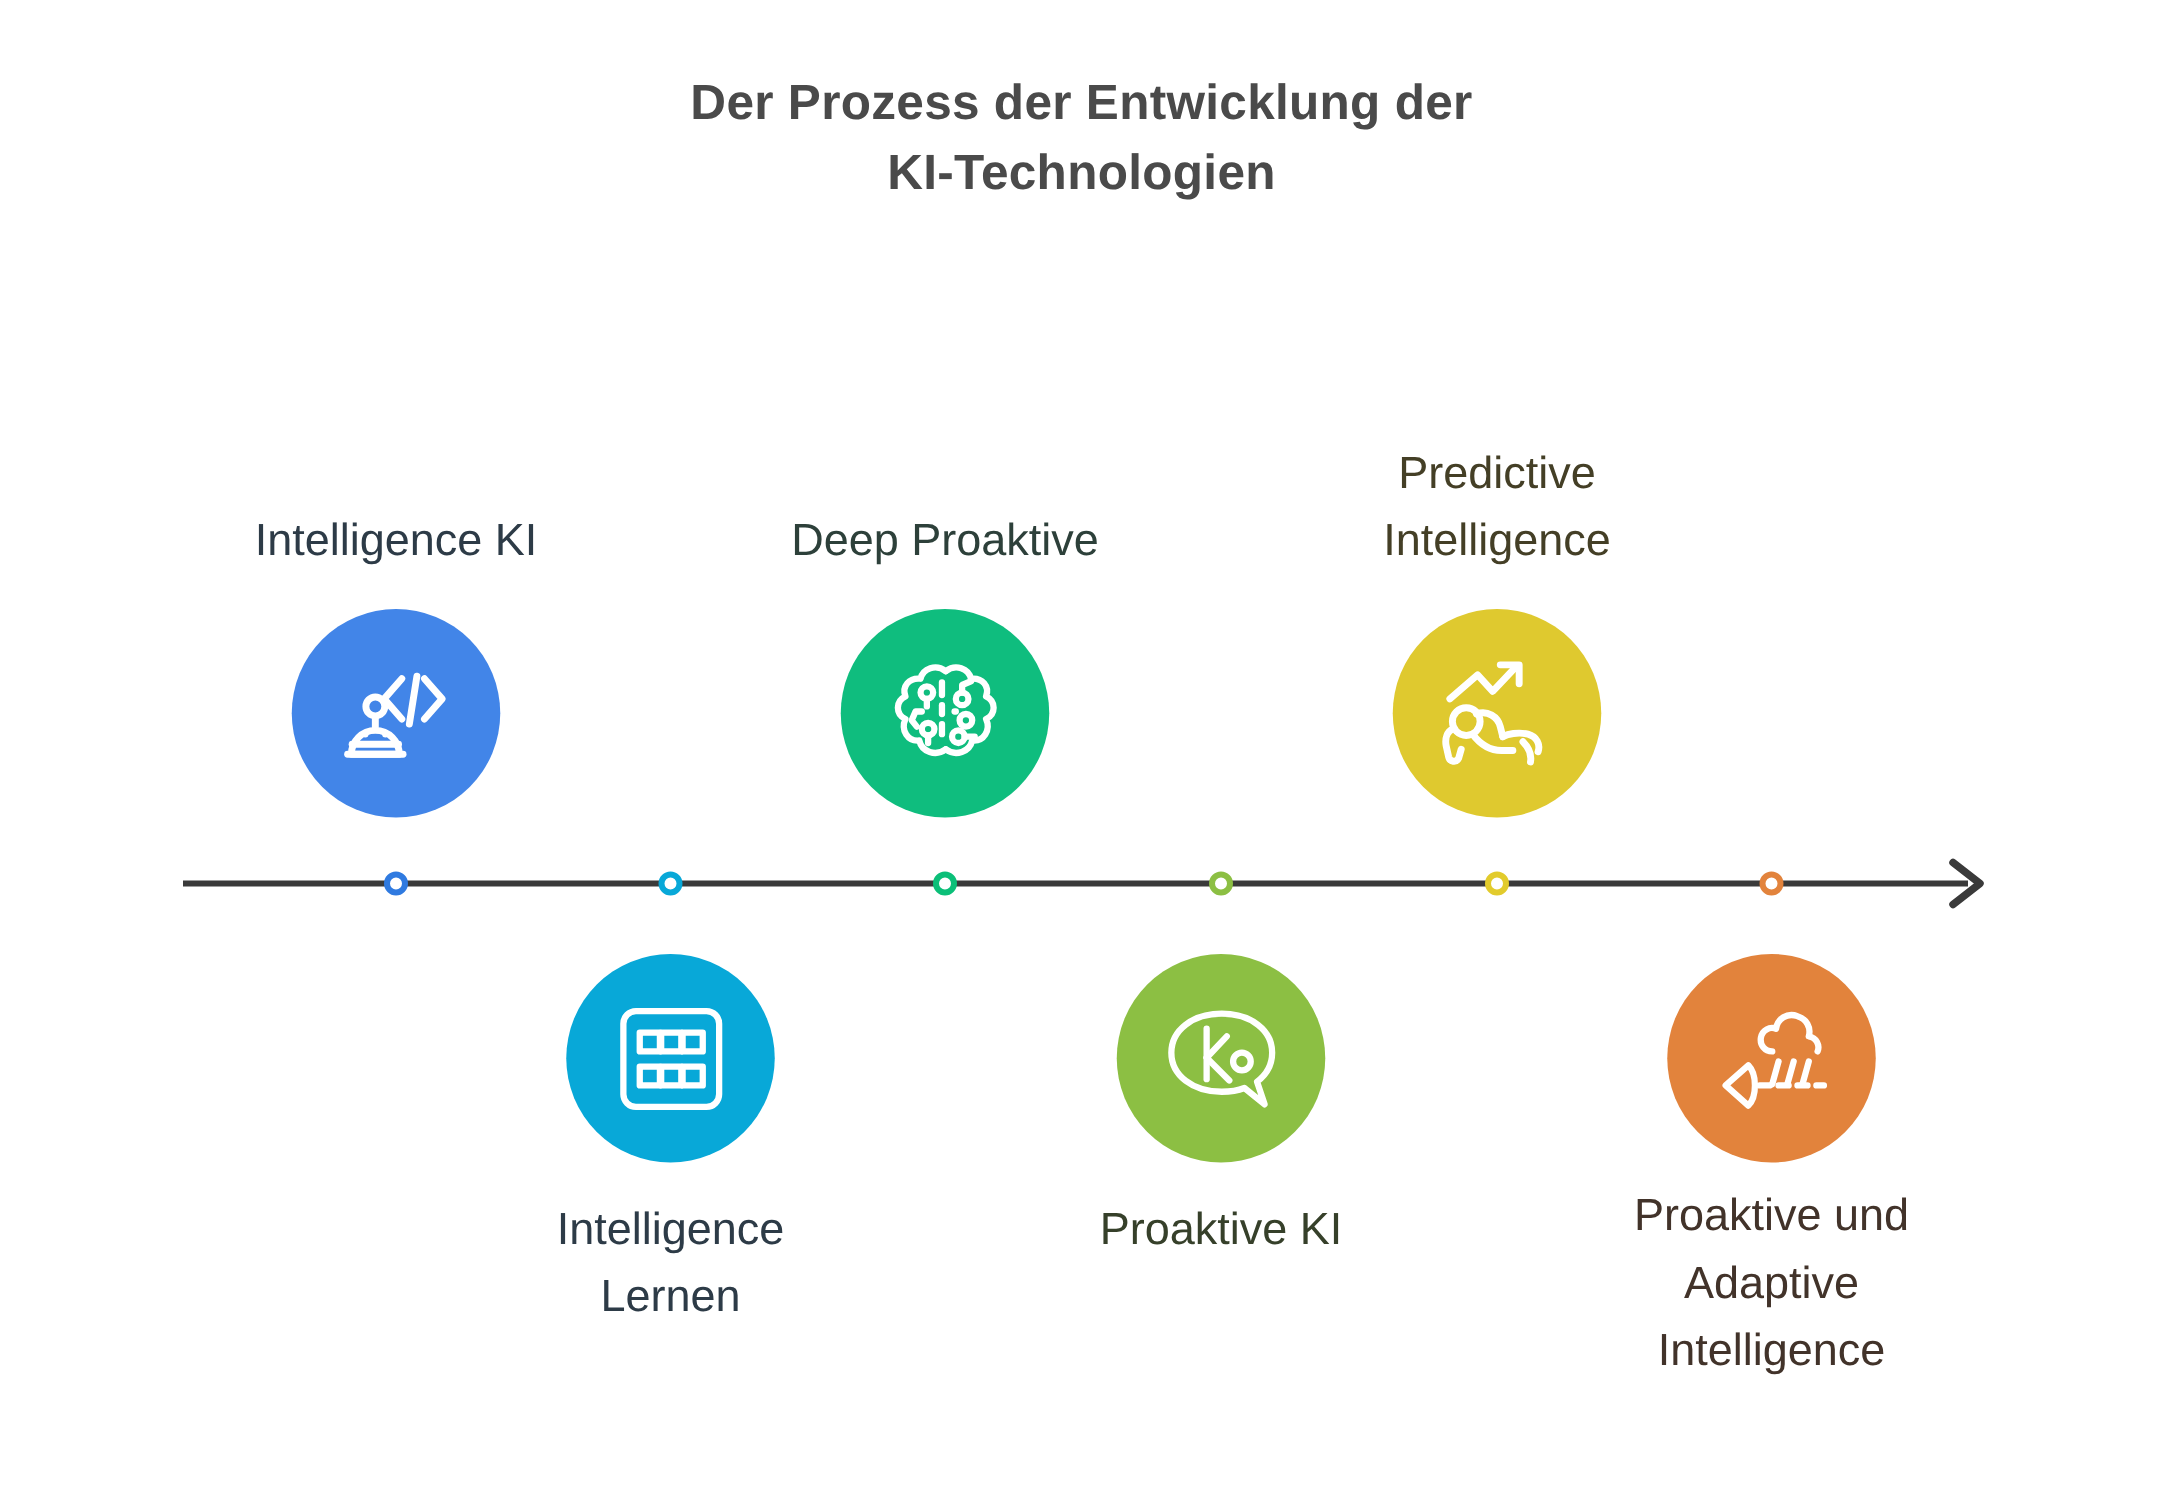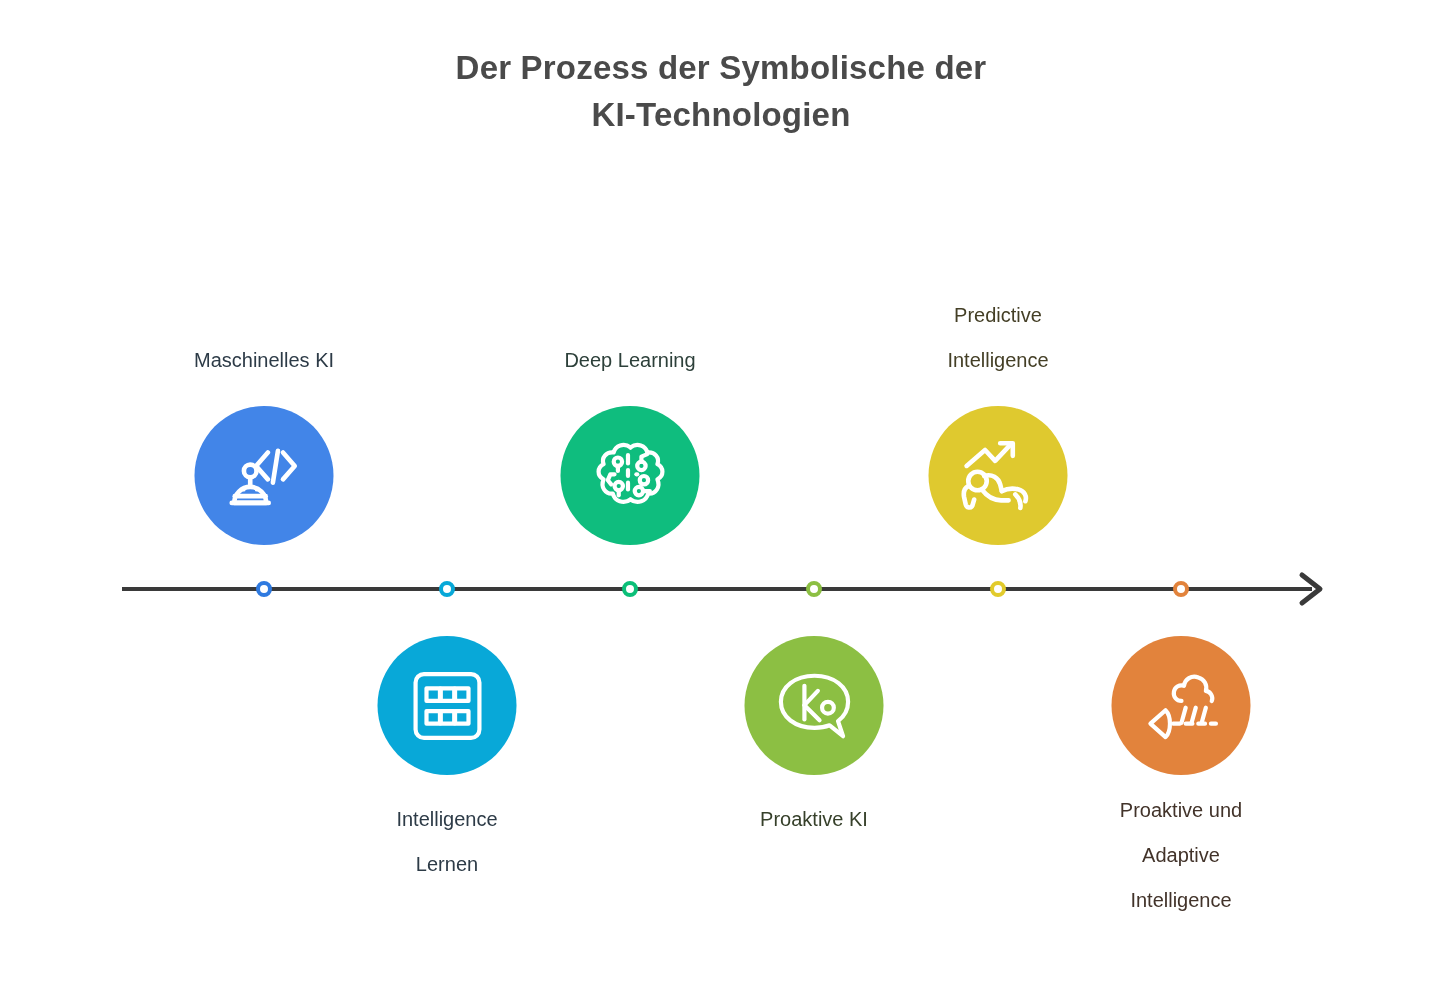--- a/index.html
+++ b/index.html
@@ -82,33 +82,33 @@
   .icon-circle svg {
     width: 84px;
     height: 84px;
     display: block;
   }
 
   
   .label {
     position: absolute;
     text-align: center;
-    font-size: 20px;
+    font-size: 30px;
     line-height: 45px;
     font-weight: 400;
     transform: translate(-50%, 0);
     white-space: pre-line;
   }
 </style>
 </head>
 <body>
 
 <div id="canvas">
 
-  <div class="title">Der Prozess der Symbolische der
+  <div class="title">Der Prozess der Entwicklung der
 KI-Technologien</div>
 
   <div class="axis-line"></div>
 
   <svg class="axis-arrow" viewBox="0 0 40 40">
     <path d="M8 6 L26 20 L8 34" fill="none" stroke="#3a3a3a" stroke-width="5" stroke-linecap="round" stroke-linejoin="round"></path>
   </svg>
 
   <div id="dots">
       <div class="axis-dot" style="left: 264px; border-color: rgb(47, 122, 224);"></div>
@@ -210,24 +210,24 @@
       <path d="M55 52 L50 70"></path>
       <path d="M67 52 L62 70"></path>
       <path d="M79 52 L74 70"></path>
       <path d="M13 71 L31 55 C38 62 38 80 31 87 Z"></path>
       <path d="M40 71 L48 71 M55 71 L63 71 M70 71 L78 71 M85 71 L91 71"></path>
     </svg>
         </span>
       </div>
     </div>
   <div id="labels">
-      <div class="label" style="left: 264px; top: 338px; color: rgb(45, 59, 71); width: 340px;">Maschinelles KI</div>
+      <div class="label" style="left: 264px; top: 338px; color: rgb(45, 59, 71); width: 340px;">Intelligence KI</div>
       <div class="label" style="left: 447px; top: 797px; color: rgb(45, 59, 71); width: 340px;">Intelligence
 Lernen</div>
-      <div class="label" style="left: 630px; top: 338px; color: rgb(45, 64, 58); width: 340px;">Deep Learning</div>
+      <div class="label" style="left: 630px; top: 338px; color: rgb(45, 64, 58); width: 340px;">Deep Proaktive</div>
       <div class="label" style="left: 814px; top: 797px; color: rgb(54, 64, 42); width: 340px;">Proaktive KI</div>
       <div class="label" style="left: 998px; top: 293px; color: rgb(68, 63, 38); width: 340px;">Predictive
 Intelligence</div>
       <div class="label" style="left: 1181px; top: 788px; color: rgb(66, 51, 42); width: 340px;">Proaktive und
 Adaptive
 Intelligence</div>
     </div>
 
 </div>
 

